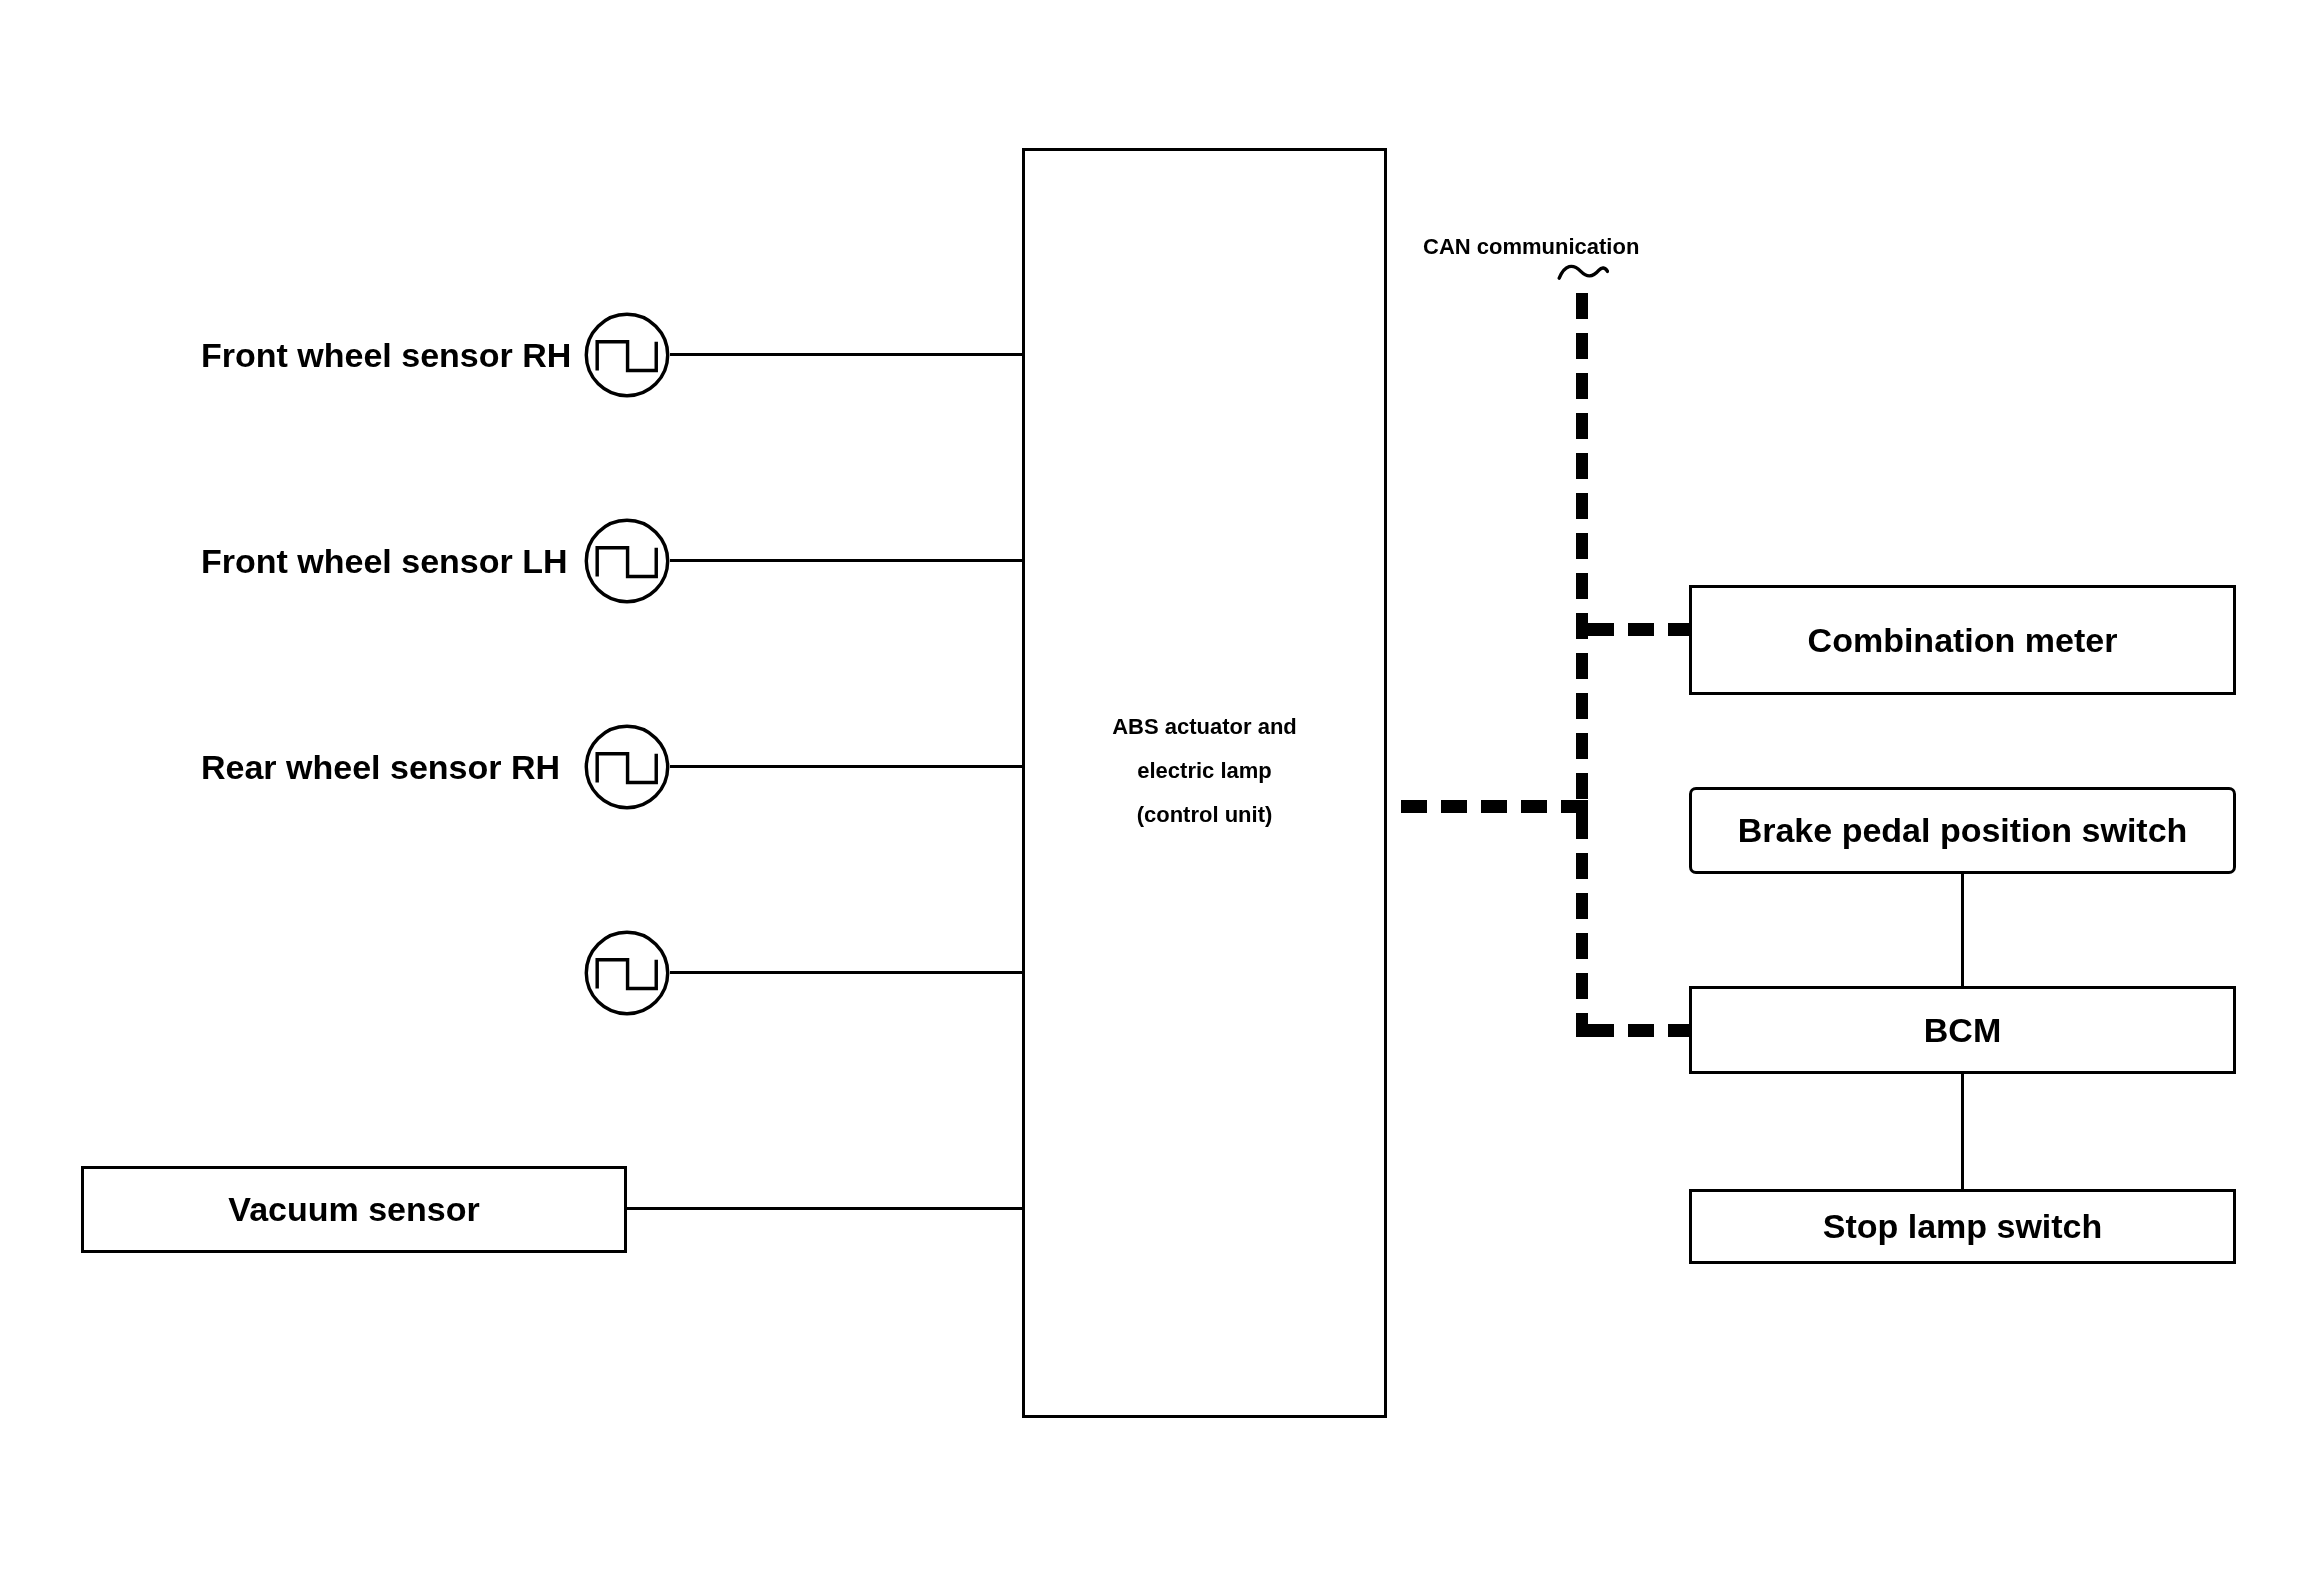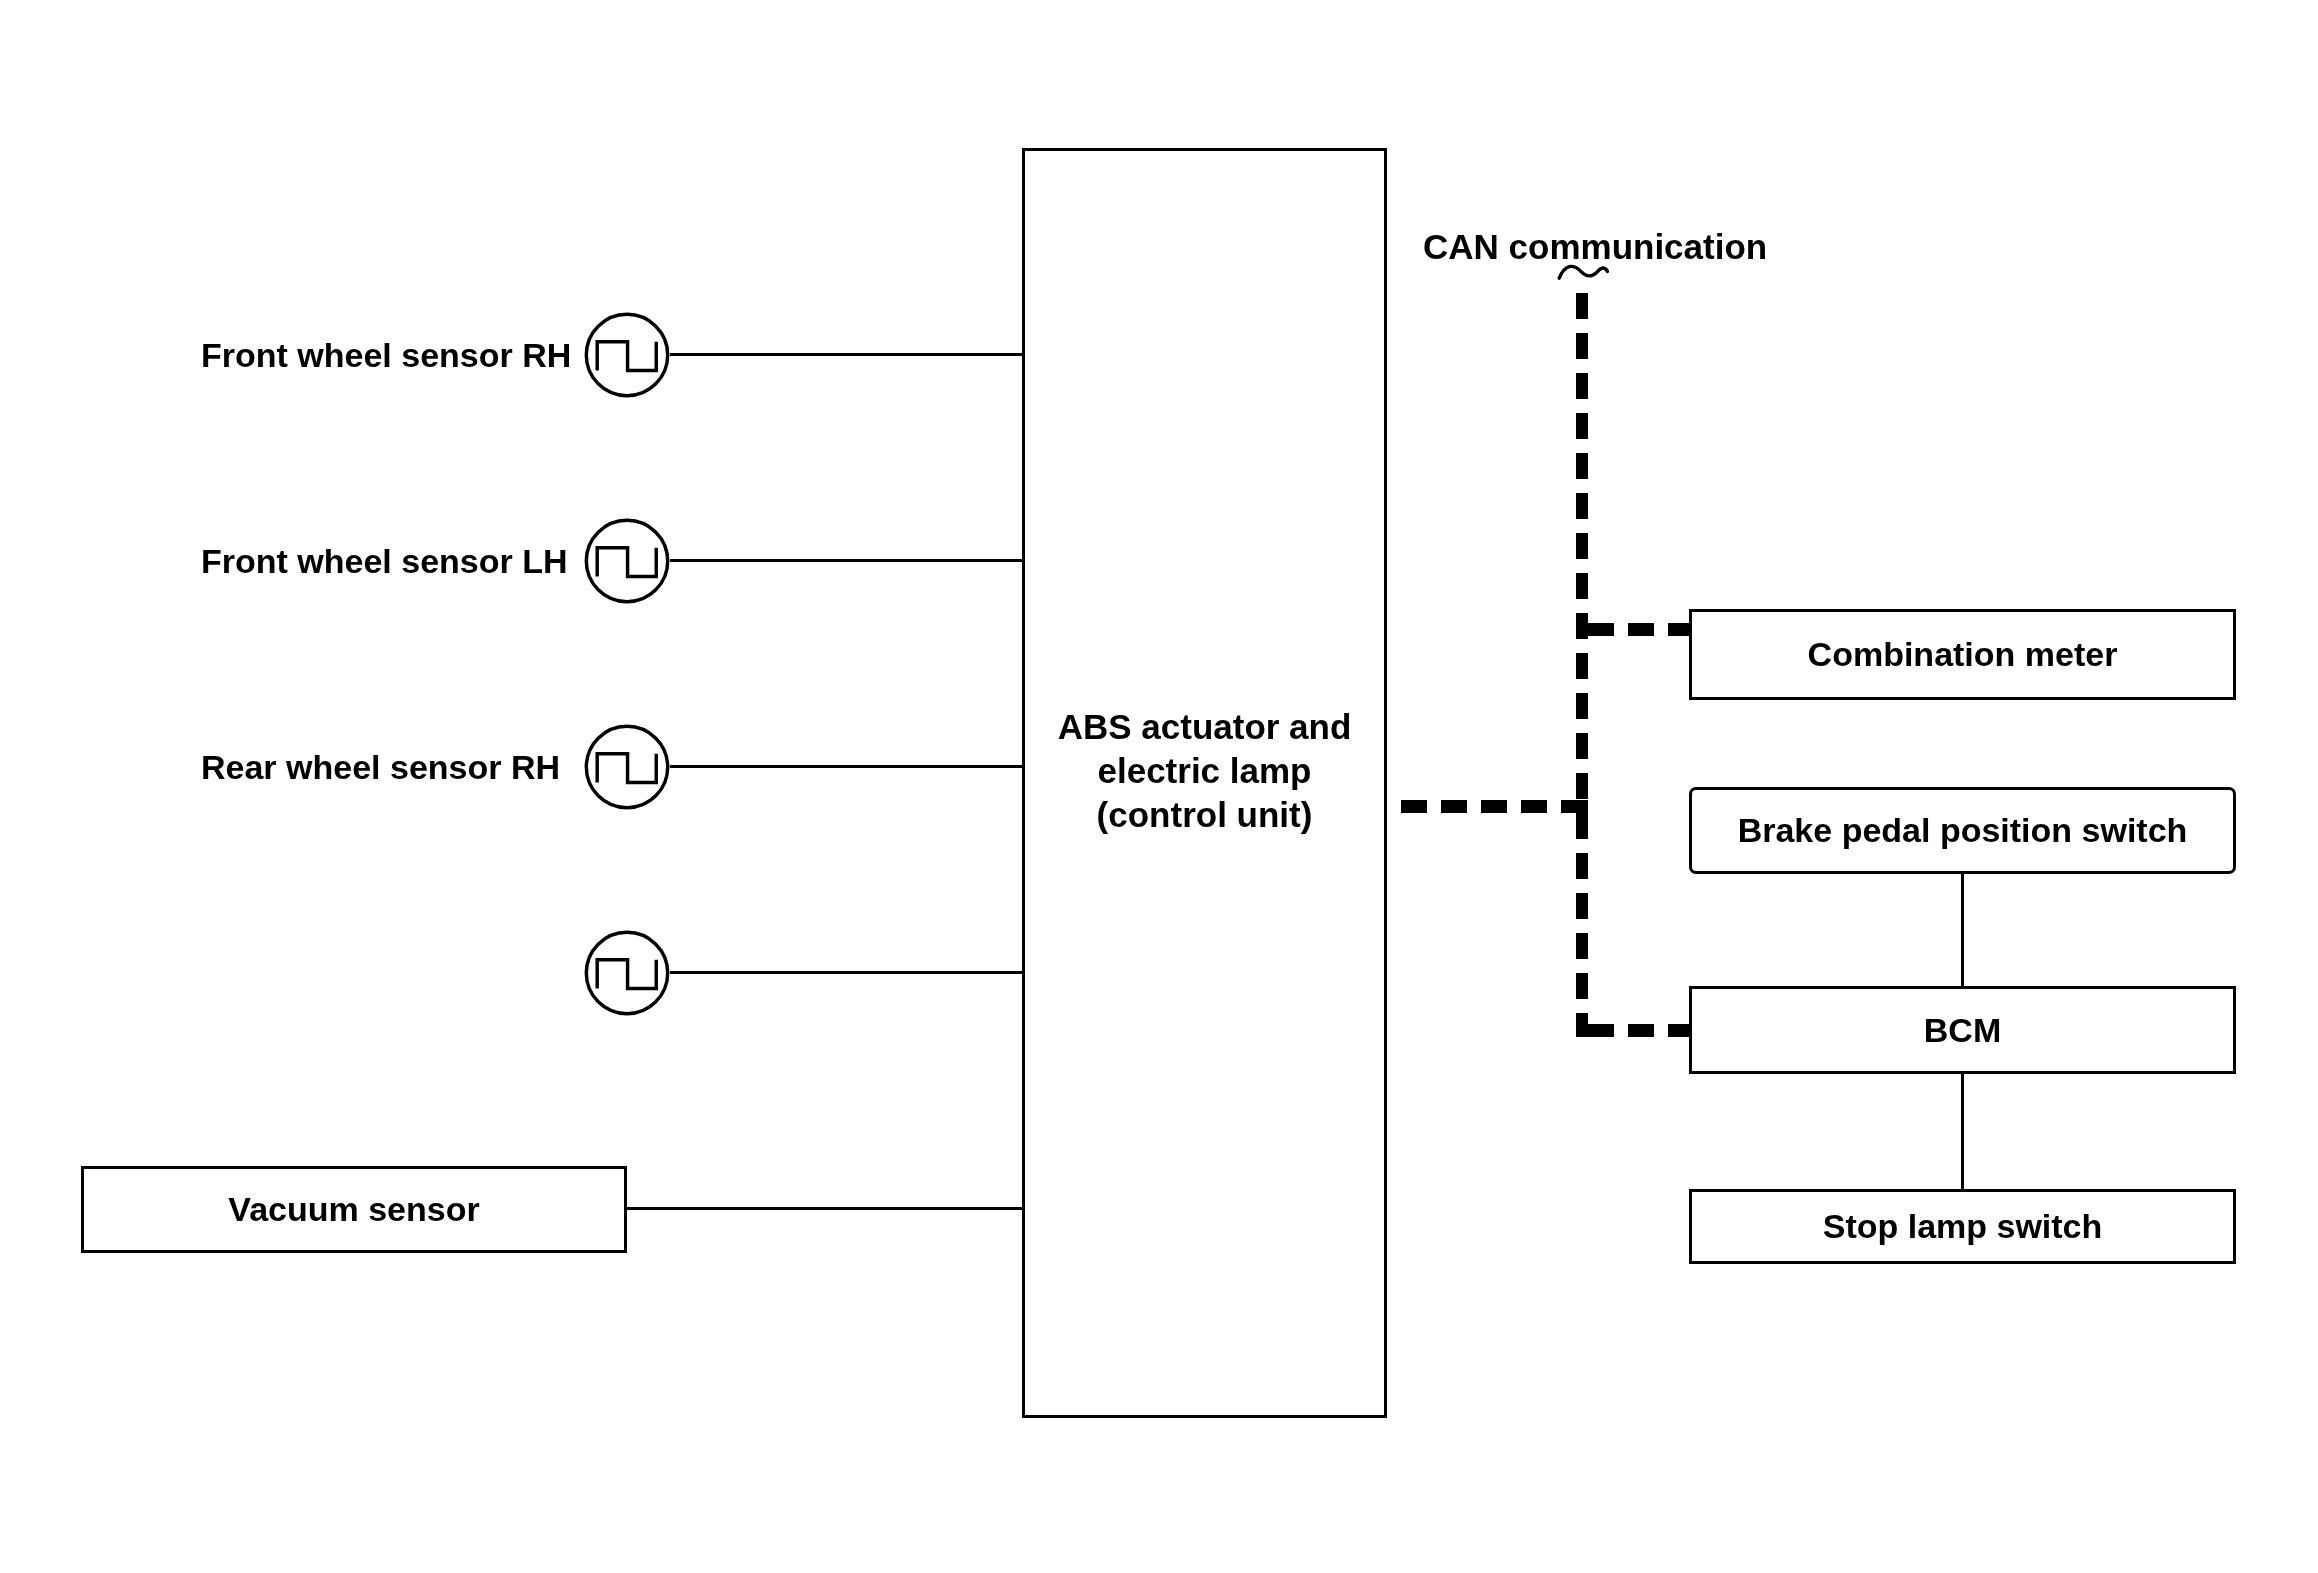--- a/index.html
+++ b/index.html
@@ -5,35 +5,35 @@
   html,body{margin:0;padding:0;background:#ffffff;}
   #canvas{
     position:relative;
     width:2319px;height:1573px;
     background:#ffffff;
     font-family:"Liberation Sans", sans-serif;
     font-weight:700;
     color:#000;
     overflow:hidden;
   }
-  .txt{position:absolute;font-size:35px;line-height:44px;white-space:nowrap;}
+  .txt{position:absolute;font-size:22px;line-height:44px;white-space:nowrap;}
   
   .sensor-label{position:absolute;left:201px;height:44px;line-height:44px;font-size:34px;white-space:nowrap;}
   .lbl-r1{top:333px}.lbl-r2{top:539px}.lbl-r3{top:745px}.lbl-r4{top:951px}
   .sensor-icon{position:absolute;left:584px;width:86px;height:86px;}
   .ico-r1{top:312px}.ico-r2{top:518px}.ico-r3{top:724px}.ico-r4{top:930px}
   .sensor-line{position:absolute;left:670px;width:353px;height:3.4px;background:#000;}
   .lin-r1{top:353px}.lin-r2{top:559px}.lin-r3{top:765px}.lin-r4{top:971px}
   
   .box{position:absolute;box-sizing:border-box;border:3.4px solid #000;background:#fff;
        display:flex;align-items:center;justify-content:center;font-size:34px;white-space:nowrap;}
   .vacuum-box{left:81px;top:1166px;width:546px;height:87px;}
   .abs-box{left:1022px;top:148px;width:365px;height:1270px;}
   .abs-text{left:1022px;top:705px;width:365px;text-align:center;}
-  .combo-box{left:1689px;top:585px;width:547px;height:91px;margin-top:24px;}
+  .combo-box{left:1689px;top:585px;width:547px;height:110px;}
   .brake-box{left:1689px;top:787px;width:547px;height:87px;border-radius:7px;}
   .bcm-box{left:1689px;top:986px;width:547px;height:88px;}
   .stop-box{left:1689px;top:1189px;width:547px;height:75px;}
   
   .vacuum-line{position:absolute;left:627px;top:1207px;width:395px;height:3.4px;background:#000;}
   .vline{position:absolute;left:1961px;width:3.4px;background:#000;}
   .vline-brake-bcm{top:873px;height:115px;}
   .vline-bcm-stop{top:1073px;height:117px;}
   
   .can-bus-v{position:absolute;left:1576px;top:279px;width:12px;height:757px;

